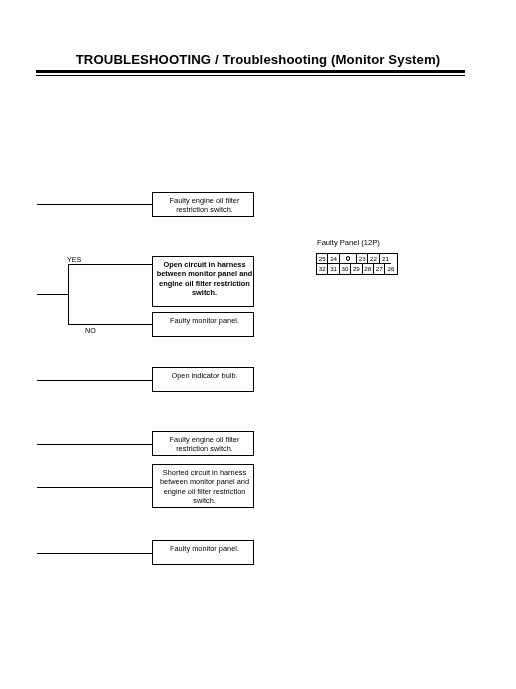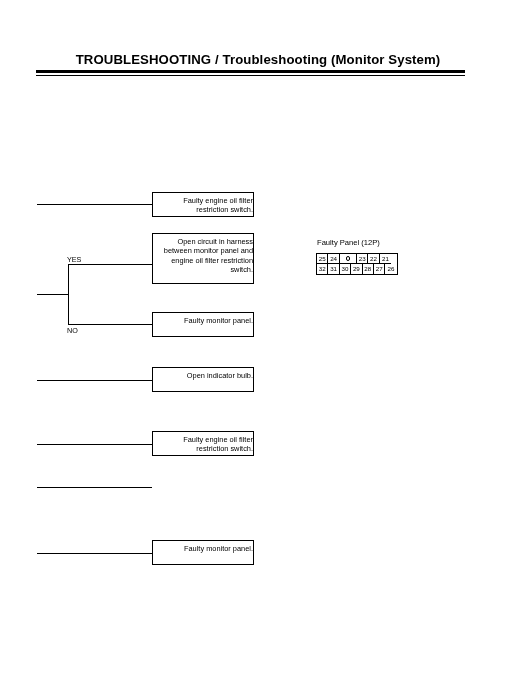--- a/index.html
+++ b/index.html
@@ -54,21 +54,21 @@
   
   .cause-box {
     position: absolute;
     box-sizing: border-box;
     border: 1.4px solid #000;
     background: #fff;
     font-size: 7.4px;
     line-height: 9.4px;
     padding: 3px 0 0 3px;
     color: #000;
-    text-align: right;
+    text-align: center;
   }
   .lead-line {
     position: absolute;
     height: 1.3px;
     background: #000;
   }
   .vert-line {
     position: absolute;
     width: 1.3px;
     background: #000;
@@ -156,35 +156,36 @@
   <div class="rule-thick"></div>
   <div class="rule-thin"></div>
 
   <div class="lead-line" style="left:37px; top:204px; width:115px;"></div>
   <div class="cause-box" style="left:152px; top:192px; width:102px; height:25px;">Faulty engine oil filter restriction switch.</div>
 
   <div class="lead-line" style="left:37px; top:294px; width:32px;"></div>
   <div class="vert-line" style="left:68px; top:264px; height:61px;"></div>
 
   <div class="branch-label" style="left:67px; top:256px;">YES</div>
-  <div class="branch-label" style="left:67px; top:327px;">NO</div>
+  <div class="branch-label" style="left:85px; top:327px;">NO</div>
 
   <div class="lead-line" style="left:68px; top:264px; width:84px;"></div>
-  <div class="cause-box" style="left:152px; top:233px; width:102px; height:51px;">Open circuit in harness between monitor panel and engine oil filter restriction switch.</div>
+  <div class="cause-box" style="left:152px; top:256px; width:102px; height:51px;font-weight:bold;">Open circuit in harness between monitor panel and engine oil filter restriction switch.</div>
 
   <div class="lead-line" style="left:68px; top:324px; width:84px;"></div>
   <div class="cause-box" style="left:152px; top:312px; width:102px; height:25px;">Faulty monitor panel.</div>
 
   <div class="lead-line" style="left:37px; top:380px; width:115px;"></div>
   <div class="cause-box" style="left:152px; top:367px; width:102px; height:25px;">Open indicator bulb.</div>
 
   <div class="lead-line" style="left:37px; top:444px; width:115px;"></div>
   <div class="cause-box" style="left:152px; top:431px; width:102px; height:25px;">Faulty engine oil filter restriction switch.</div>
 
   <div class="lead-line" style="left:37px; top:487px; width:115px;"></div>
+  <div class="cause-box" style="left:152px; top:464px; width:102px; height:44px;">Shorted circuit in harness between monitor panel and engine oil filter restriction switch.</div>
 
   <div class="lead-line" style="left:37px; top:553px; width:115px;"></div>
   <div class="cause-box" style="left:152px; top:540px; width:102px; height:25px;">Faulty monitor panel.</div>
 
   <div class="connector-title">Faulty Panel (12P)</div>
 
   <div class="pin-grid">
     <div class="pin-row top">
       <div class="pin-cell">25</div>
       <div class="pin-cell">24</div>

